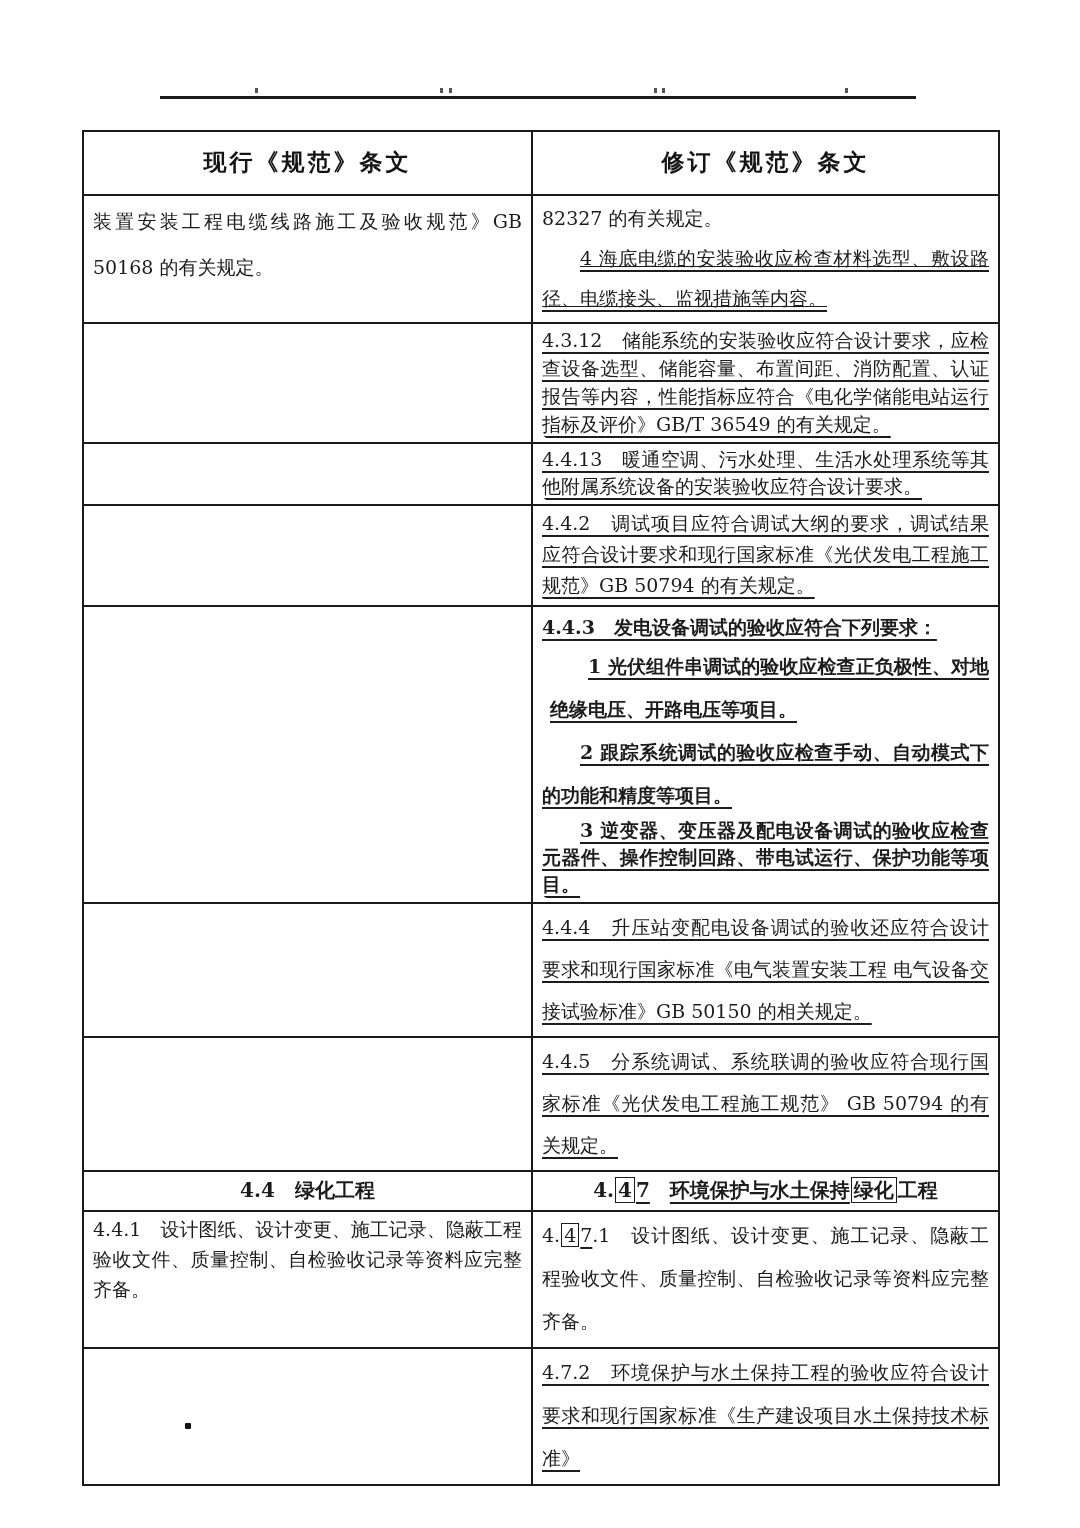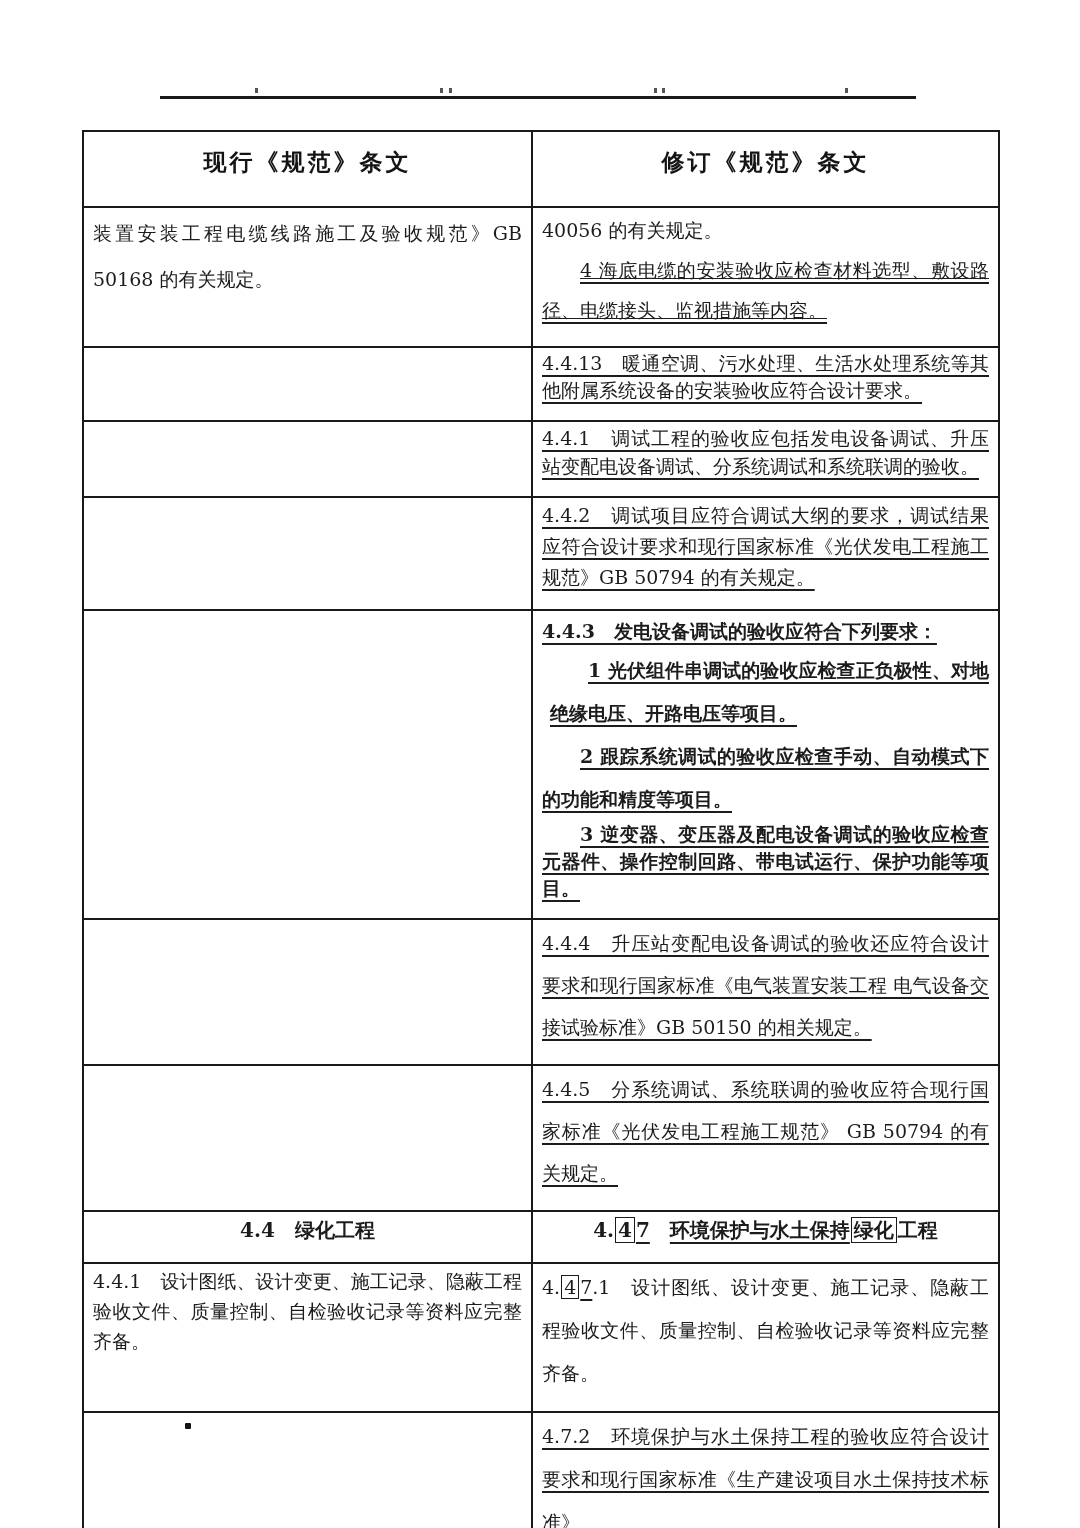--- a/index.html
+++ b/index.html
@@ -36,37 +36,38 @@
     left: 82px; top: 130px;
     width: 916px;
     border-collapse: collapse;
     table-layout: fixed;
   }
   .doc-table col.c-left  { width: 449px; }
   .doc-table col.c-right { width: 467px; }
   .doc-table th, .doc-table td {
     border: 2px solid #1a1a1a;
     vertical-align: top;
-    padding: 2px 9px 16px 9px;
+    padding: 2px 9px 4px 9px;
     overflow: hidden;
   }
   .doc-table th {
     height: 56px;
     vertical-align: middle;
     text-align: center;
     font-family: "DejaVu Sans", "Liberation Sans", sans-serif;
     font-size: 23px;
     font-weight: bold;
     letter-spacing: 3px;
     color: #141414;
   }
   .doc-table td {
     font-size: 19px;
     text-align: justify;
     text-align-last: left;
+    border-radius: 26px;
   }
   .doc-table td.center {
     text-align: center;
     text-align-last: center;
   }
   .doc-table td p { margin: 0; padding: 0; }
   .doc-table td p.ind { text-indent: 2em; }
   .u {
     text-decoration: underline;
     text-underline-offset: 5px;
@@ -107,34 +108,34 @@
           <span>修订《规范》条文</span>
         </th>
       </tr>
     </thead>
     <tbody id="table-body">
         <tr style="height: 118px;">
           <td>
             <p style="line-height: 46px;"><span>装置安装工程电缆线路施工及验收规范》GB 50168 的有关规定。</span></p>
           </td>
           <td>
-            <p style="line-height: 40px;"><span>40056 的有关规定。</span></p>
+            <p style="line-height: 40px;"><span>82327 的有关规定。</span></p>
             <p class="ind" style="line-height: 40px; text-decoration: underline;"><span class="u">4 海底电缆的安装验收应检查材料选型、敷设路径、电缆接头、监视措施等内容。</span></p>
+          </td>
+        </tr>
+        <tr style="height: 110px;">
+          <td></td>
+          <td>
+            <p style="line-height: 28px;"><span class="u">4.3.12　储能系统的安装验收应符合设计要求，应检查设备选型、储能容量、布置间距、消防配置、认证报告等内容，性能指标应符合《电化学储能电站运行指标及评价》GB/T 36549 的有关规定。</span></p>
           </td>
         </tr>
         <tr style="height: 54px;">
           <td></td>
           <td>
             <p style="line-height: 27px;"><span class="u">4.4.13　暖通空调、污水处理、生活水处理系统等其他附属系统设备的安装验收应符合设计要求。</span></p>
-          </td>
-        </tr>
-        <tr style="height: 56px;">
-          <td></td>
-          <td>
-            <p style="line-height: 28px;"><span class="u">4.4.1　调试工程的验收应包括发电设备调试、升压站变配电设备调试、分系统调试和系统联调的验收。</span></p>
           </td>
         </tr>
         <tr style="height: 93px;">
           <td></td>
           <td>
             <p style="line-height: 31px;"><span class="u">4.4.2　调试项目应符合调试大纲的要求，调试结果应符合设计要求和现行国家标准《光伏发电工程施工规范》GB 50794 的有关规定。</span></p>
           </td>
         </tr>
         <tr style="height: 256px; font-weight: bold;">
           <td></td>

